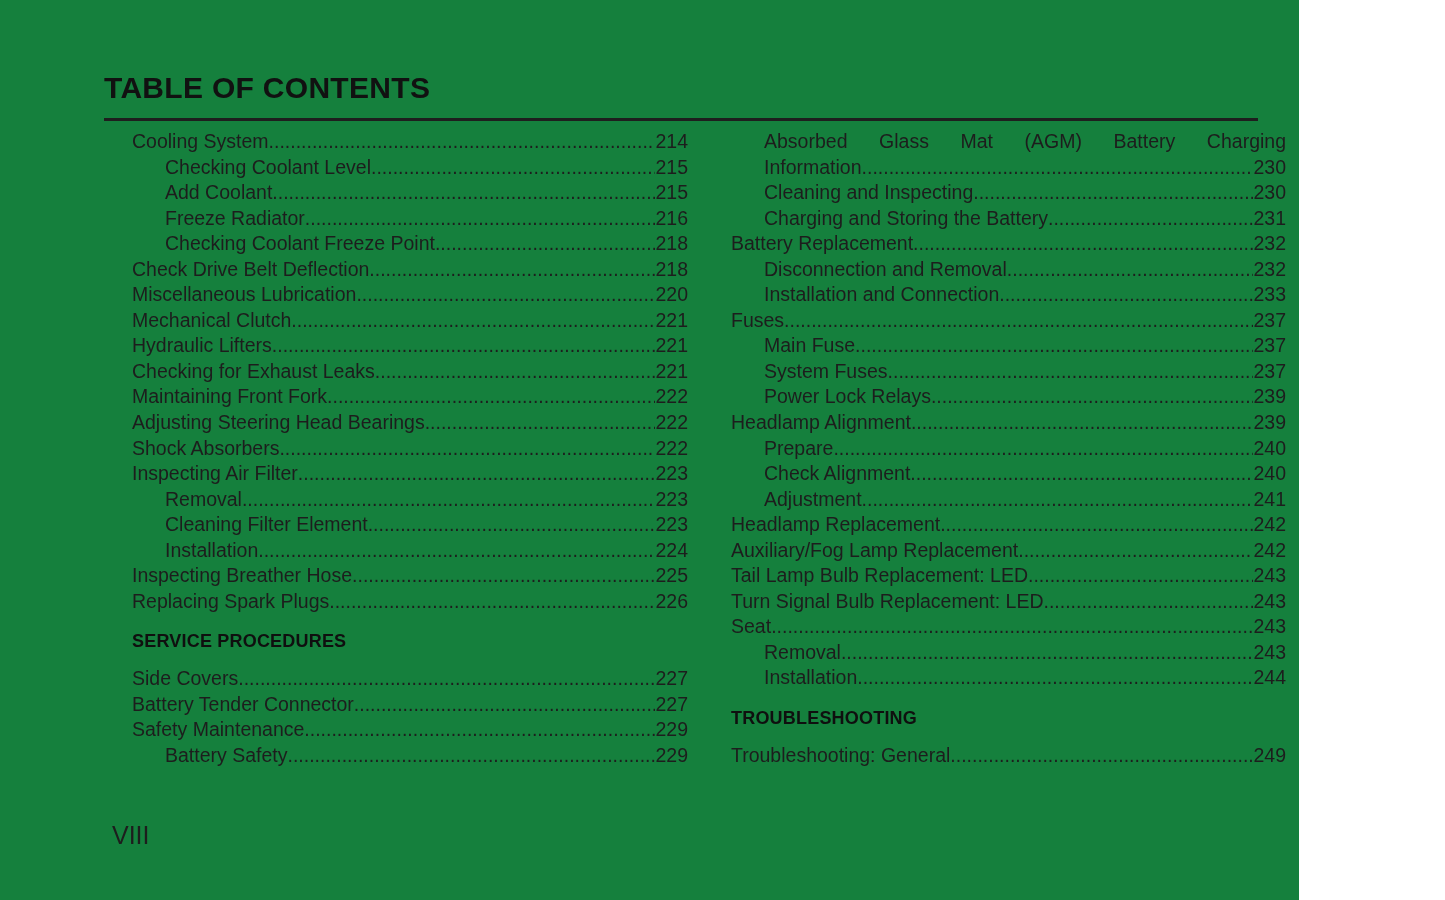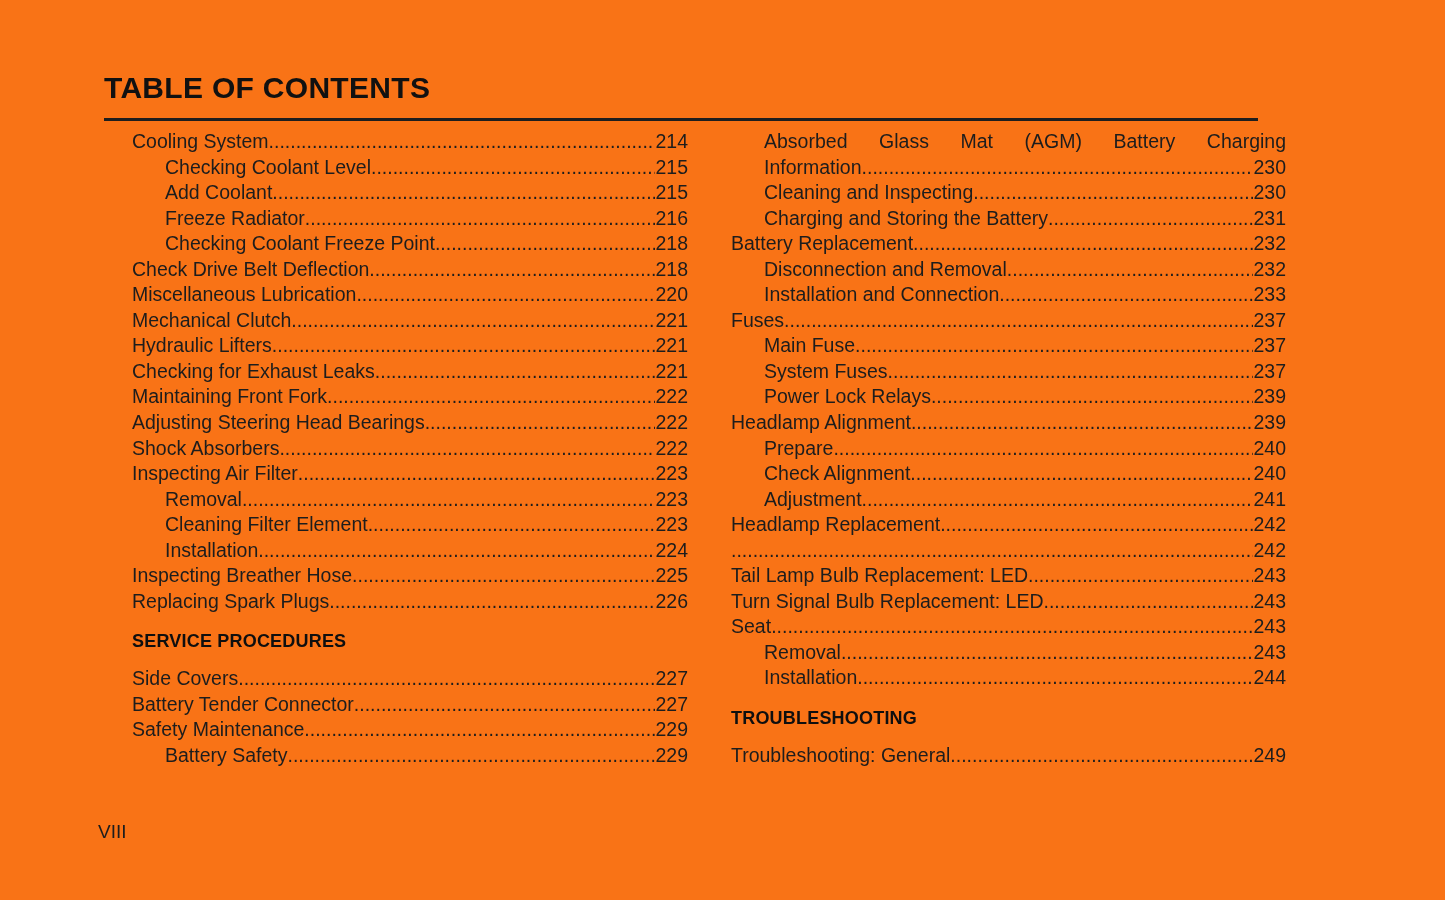--- a/index.html
+++ b/index.html
@@ -6,23 +6,23 @@
     margin: 0;
     padding: 0;
     background: #ffffff;
     width: 1445px;
     height: 900px;
     overflow: hidden;
     font-family: "Liberation Sans", "DejaVu Sans", sans-serif;
   }
   .page {
     position: relative;
-    width: 1445px;
+    width: 1299px;
     height: 900px;
-    background: #f97316;
+    background: #15803d;
   }
   .doc-title {
     position: absolute;
     left: 104px;
     top: 71px;
     margin: 0;
     font-size: 30px;
     font-weight: bold;
     letter-spacing: 0.3px;
     color: #111111;
@@ -74,23 +74,23 @@
   .section-heading {
     margin: 13px 0 11px 0;
     font-size: 18px;
     font-weight: bold;
     line-height: 28px;
     color: #0f0f0f;
     letter-spacing: 0.2px;
   }
   .page-footer {
     position: absolute;
-    left: 98px;
+    left: 112px;
     top: 821px;
-    font-size: 19px;
+    font-size: 25px;
     color: #1d1d1d;
   }
 </style>
 </head>
 <body>
 
 <div class="page">
 
   <h1 class="doc-title">TABLE OF CONTENTS</h1>
 
@@ -293,20 +293,21 @@
           <span class="t">Adjustment</span>
           <span class="dots"></span>
           <span class="pg">241</span>
         </div>
         <div class="row lvl0">
           <span class="t">Headlamp Replacement</span>
           <span class="dots"></span>
           <span class="pg">242</span>
         </div>
         <div class="row lvl0">
+          <span class="t">Auxiliary/Fog Lamp Replacement</span>
           <span class="dots"></span>
           <span class="pg">242</span>
         </div>
         <div class="row lvl0">
           <span class="t">Tail Lamp Bulb Replacement: LED</span>
           <span class="dots"></span>
           <span class="pg">243</span>
         </div>
         <div class="row lvl0">
           <span class="t">Turn Signal Bulb Replacement: LED</span>

